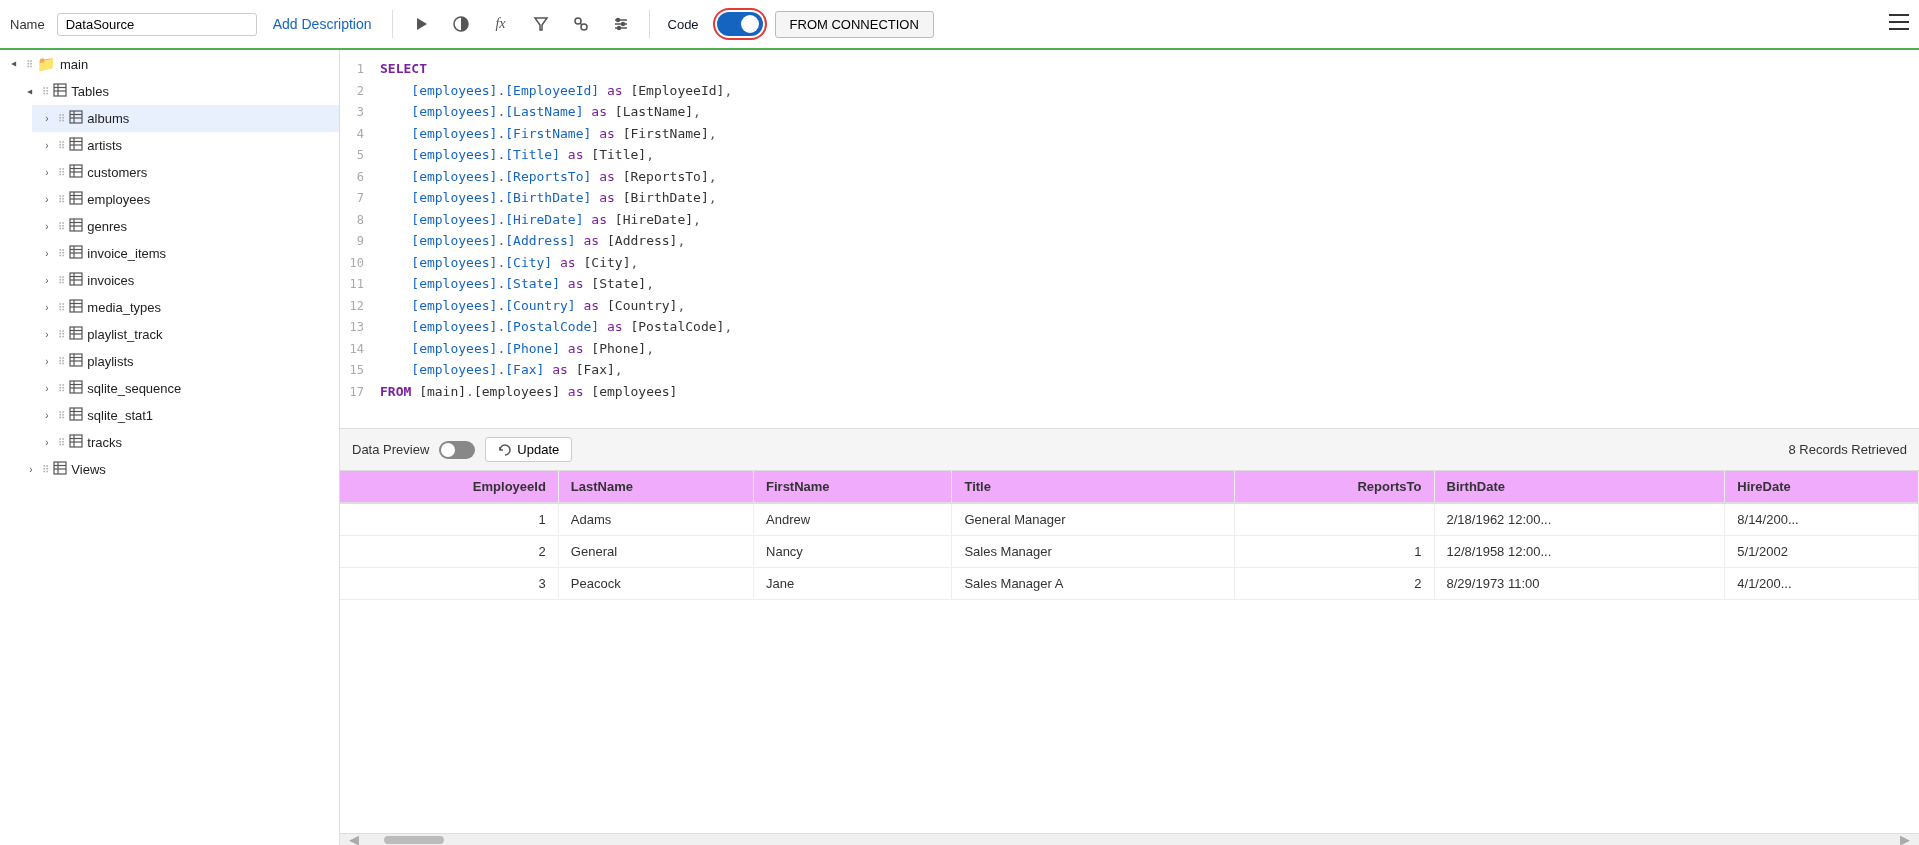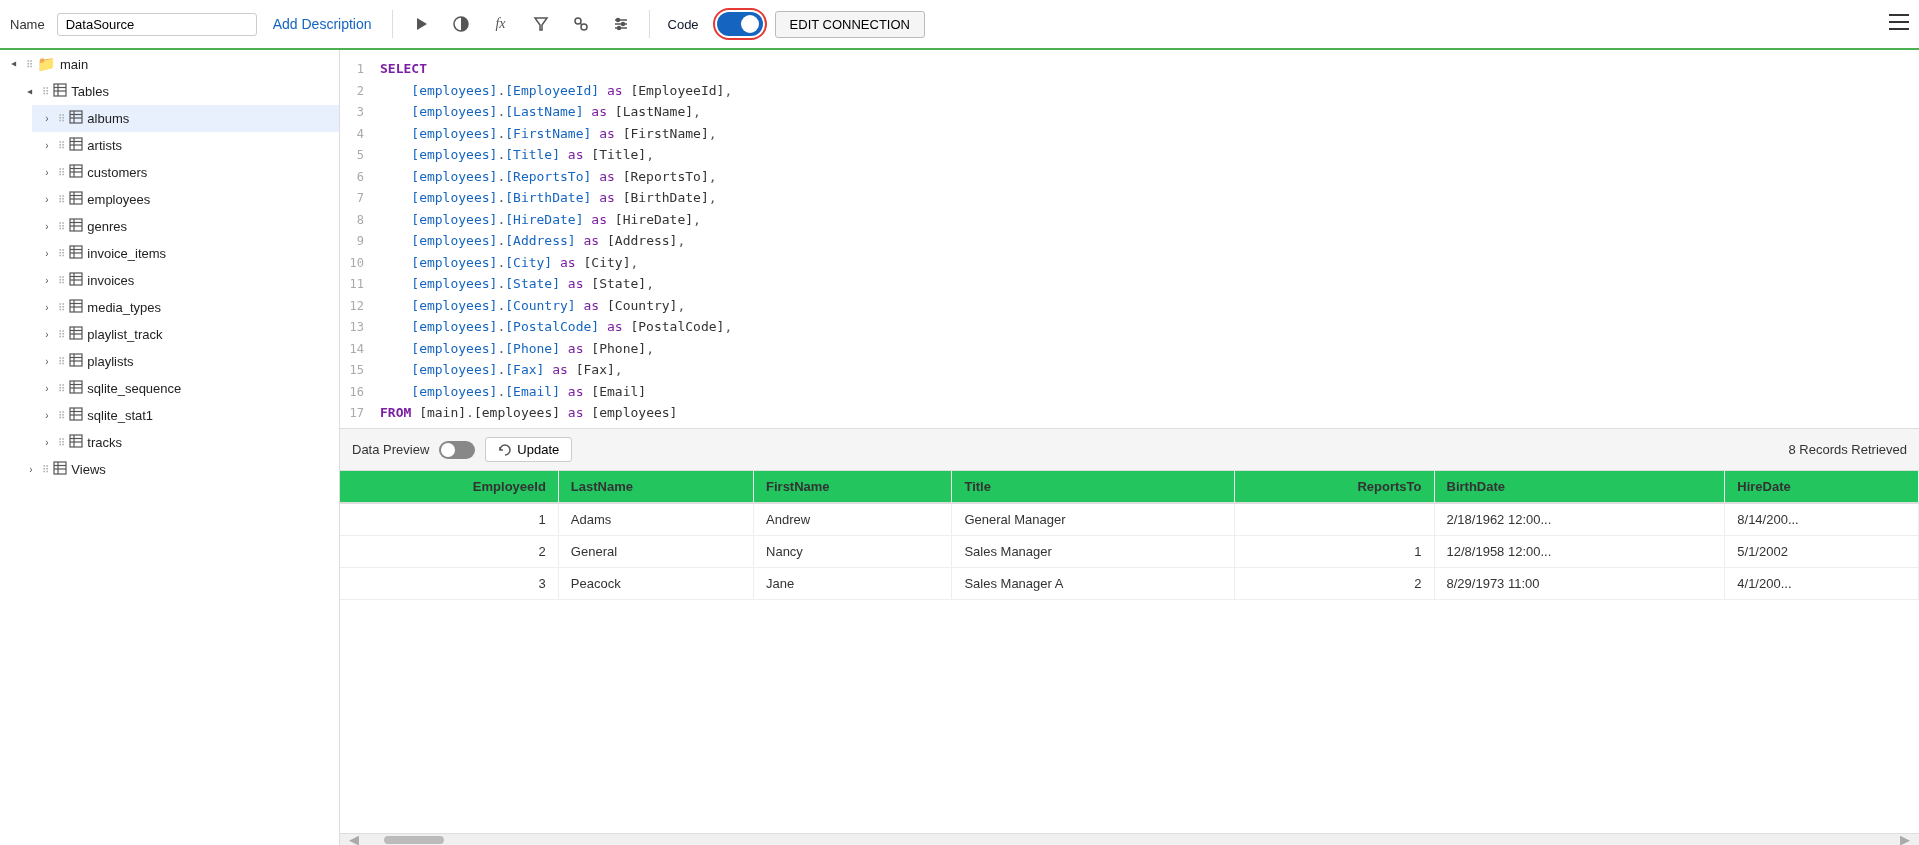--- a/index.html
+++ b/index.html
@@ -51,21 +51,21 @@
     .preview-label { font-size: 13px; color: #333; font-weight: 500; }
     .preview-toggle { display: flex; align-items: center; }
     .preview-toggle-inner { width: 36px; height: 18px; background: #888; border-radius: 9px; position: relative; }
     .preview-toggle-dot { width: 14px; height: 14px; background: white; border-radius: 50%; position: absolute; top: 2px; left: 2px; }
     .update-btn { display: flex; align-items: center; gap: 5px; border: 1px solid #ccc; background: #fff; border-radius: 3px; padding: 4px 12px; cursor: pointer; font-size: 13px; }
     .records-text { margin-left: auto; font-size: 13px; color: #333; font-weight: 500; }
 
     
     .data-table-container { overflow-x: auto; overflow-y: auto; flex: 1; background: #fff; }
     .data-table { width: 100%; border-collapse: collapse; font-size: 13px; }
-    .data-table th { background: #22c55e; border-bottom: 2px solid #ddd; border-right: 1px solid #eee; padding: 8px 12px; text-align: left; font-weight: 600; color: #333; white-space: nowrap; position: sticky; top: 0; }
+    .data-table th { background: #f0abfc; border-bottom: 2px solid #ddd; border-right: 1px solid #eee; padding: 8px 12px; text-align: left; font-weight: 600; color: #333; white-space: nowrap; position: sticky; top: 0; }
     .data-table td { border-bottom: 1px solid #eee; border-right: 1px solid #eee; padding: 8px 12px; color: #333; white-space: nowrap; }
     .data-table td.num { text-align: right; }
     .data-table th.num { text-align: right; }
 
     
     .h-scrollbar { height: 12px; background: #f0f0f0; border-top: 1px solid #ddd; display: flex; align-items: center; padding: 0 4px; }
     .h-scrollbar-thumb { width: 60px; height: 8px; background: #bbb; border-radius: 4px; margin-left: 20px; }
   </style>
 </head>
 <body>
@@ -112,21 +112,21 @@
       </svg>
     </button>
     <div class="toolbar-separator"></div>
     <button class="code-btn">Code</button>
     <div class="toggle-container">
       <label class="toggle-switch">
         <input type="checkbox" checked="" style="">
         <span class="toggle-slider"></span>
       </label>
     </div>
-    <button class="edit-connection-btn">EDIT CONNECTION</button>
+    <button class="edit-connection-btn">FROM CONNECTION</button>
     <button class="hamburger-btn">
       <svg width="20" height="16" viewBox="0 0 20 16" fill="#333">
           <rect y="0" width="20" height="2"></rect>
           <rect y="7" width="20" height="2"></rect>
           <rect y="14" width="20" height="2"></rect>
         </svg>
     </button>
   </div>
 
   <div class="main-area">
@@ -407,24 +407,20 @@
           <span class="line-num">13</span>
           <span class="line-content"><span style="color:#555;">&nbsp;&nbsp;&nbsp;&nbsp;</span><span style="color:#1565c0;">[employees]</span><span style="color:#555;">.</span><span style="color:#1565c0;">[PostalCode]</span><span style="color:#555;"> </span><span style="color:#7b1fa2;">as</span><span style="color:#555;"> </span><span style="color:#333;">[PostalCode]</span><span style="color:#555;">,</span></span>
         </div>
         <div class="code-line">
           <span class="line-num">14</span>
           <span class="line-content"><span style="color:#555;">&nbsp;&nbsp;&nbsp;&nbsp;</span><span style="color:#1565c0;">[employees]</span><span style="color:#555;">.</span><span style="color:#1565c0;">[Phone]</span><span style="color:#555;"> </span><span style="color:#7b1fa2;">as</span><span style="color:#555;"> </span><span style="color:#333;">[Phone]</span><span style="color:#555;">,</span></span>
         </div>
         <div class="code-line">
           <span class="line-num">15</span>
           <span class="line-content"><span style="color:#555;">&nbsp;&nbsp;&nbsp;&nbsp;</span><span style="color:#1565c0;">[employees]</span><span style="color:#555;">.</span><span style="color:#1565c0;">[Fax]</span><span style="color:#555;"> </span><span style="color:#7b1fa2;">as</span><span style="color:#555;"> </span><span style="color:#333;">[Fax]</span><span style="color:#555;">,</span></span>
-        </div>
-        <div class="code-line">
-          <span class="line-num">16</span>
-          <span class="line-content"><span style="color:#555;">&nbsp;&nbsp;&nbsp;&nbsp;</span><span style="color:#1565c0;">[employees]</span><span style="color:#555;">.</span><span style="color:#1565c0;">[Email]</span><span style="color:#555;"> </span><span style="color:#7b1fa2;">as</span><span style="color:#555;"> </span><span style="color:#333;">[Email]</span></span>
         </div>
         <div class="code-line">
           <span class="line-num">17</span>
           <span class="line-content"><span style="color:#7b1fa2; font-weight:600;">FROM</span><span style="color:#555;"> </span><span style="color:#333;">[main]</span><span style="color:#555;">.</span><span style="color:#333;">[employees]</span><span style="color:#555;"> </span><span style="color:#7b1fa2;">as</span><span style="color:#555;"> </span><span style="color:#333;">[employees]</span></span>
         </div>
       </div>
 
       <div class="preview-bar">
         <span class="preview-label">Data Preview</span>
         <div class="preview-toggle">

